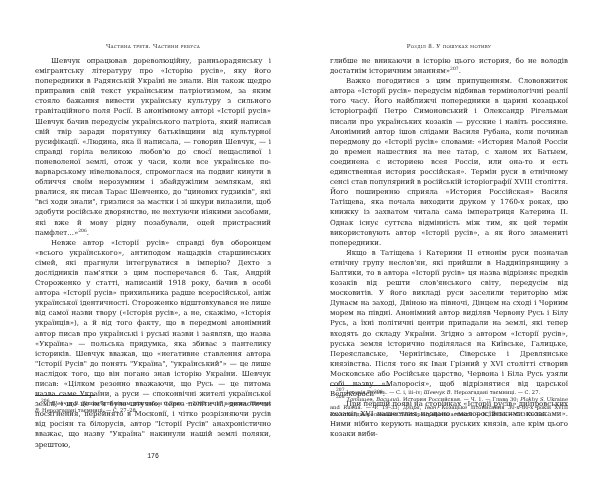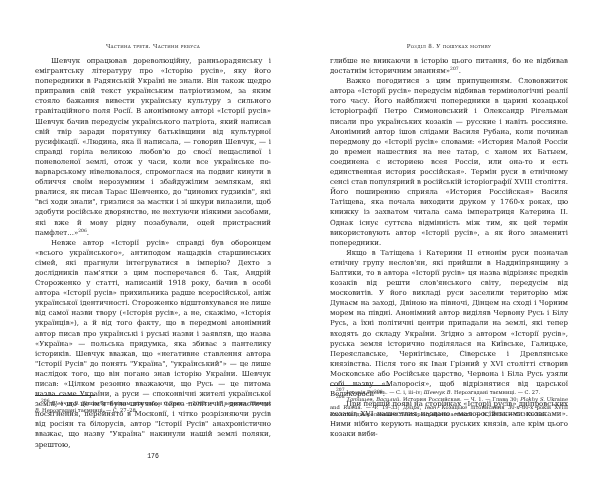--- a/index.html
+++ b/index.html
@@ -33,21 +33,21 @@
   <div class="fn-rule" style="top:395px;"></div>
   <div class="footnotes" style="top:400px;">
     <p><sup>206</sup> <i>Шевчук В.</i><span> Ліпше бути ніким, ніж рабом // День. — 2009. — 17 вересня; </span><i>Шевчук В.</i><span> Нерозгадані таємниці. — С. 27–28.</span></p>
   </div>
   <div class="folio" style="top:453px;font-family:Liberation Mono, monospace;">176</div>
 </div>
 
 <div class="page right">
   <div class="running-head">Розділ 8. У пошуках мотиву</div>
   <div class="body">
-    <p class="cont"><span>глибше не вникаючи в історію цього питання, бо не відбивав достатнім історичним знанням»</span><sup>207</sup>.</p>
+    <p class="cont"><span>глибше не вникаючи в історію цього история, бо не володів достатнім історичним знанням»</span><sup>207</sup>.</p>
     <p>Важко погодитися з цим припущенням. Слововжиток автора «Історії русів» передусім відбивав термінологічні реалії того часу. Його найближчі попередники в царині козацької історіографії Петро Симоновський і Олександр Рігельман писали про українських козаків — русские і навіть россияне. Анонімний автор ішов слідами Василя Рубана, коли починав передмову до «Історії русів» словами: «История Малой Россіи до времен нашествия на нее татар, с ханом их Батыем, соединена с историею всея Россіи, или она-то и есть единственная история россійская». Термін руси в етнічному сенсі став популярний в російській історіографії XVIII століття. Його поширенню сприяла «История Россійская» Василя Татіщева, яка почала виходити друком у 1760-х роках, цю книжку із захватом читала сама імператриця Катерина II. Однак існує суттєва відмінність між тим, як цей термін використовують автор «Історії русів», а як його знамениті попередники.</p>
     <p><span>Якщо в Татіщева і Катерини II етнонім руси позначав етнічну групу несло­в'ян, які прийшли в Наддніпрянщину з Балтики, то в автора «Історії русів» ця назва відрізняє предків козаків від решти слов'янського світу, передусім від московитів. У його викладі руси заселили територію між Дунаєм на заході, Двіною на півночі, Дінцем на сході і Чорним морем на півдні. Анонімний автор виділяв Червону Русь і Білу Русь, а їхні політичні центри припадали на землі, які тепер входять до складу України. Згідно з автором «Історії русів», руська земля історично поділялася на Київське, Галицьке, Переяславське, Чернігівське, Сіверське і Древлянське князівства. Після того як Іван Грізний у XVI столітті створив Московське або Російське царство, Червона і Біла Русь узяли собі назву «Малоросія», щоб відрізнятися від царської Великоросії</span><sup>208</sup>.</p>
     <p>При першій появі на сторінках «Історії русів» дніпровських козаків XVI нашествия названо «малоросійськими козаками». Ними нібито керують нащадки руських князів, але крім цього козаки виби-</p>
   </div>
   <div class="fn-rule" style="top:385px;"></div>
   <div class="footnotes" style="top:389px;">
     <p><sup>207</sup> <span>Історія Русовъ. — С. i, iii–iv; </span><i>Шевчук В.</i><span> Нерозгадані таємниці. — С. 27.</span></p>
     <p><sup>208</sup> <i>Татищев, Василий.</i><span> История Российская. — Ч. 1. — Глава 30; </span><i>Plokhy S.</i><span> Ukraine and Russia. — P. 19–33; </span><i>Дзира, Іван.</i><span> Козацьке літописання 30-х–80-х років XVIII століття: джерелознавчі та історіографічні аспекти. — К., 2006. — С. 303–356.</span></p>
   </div>
 </div>

